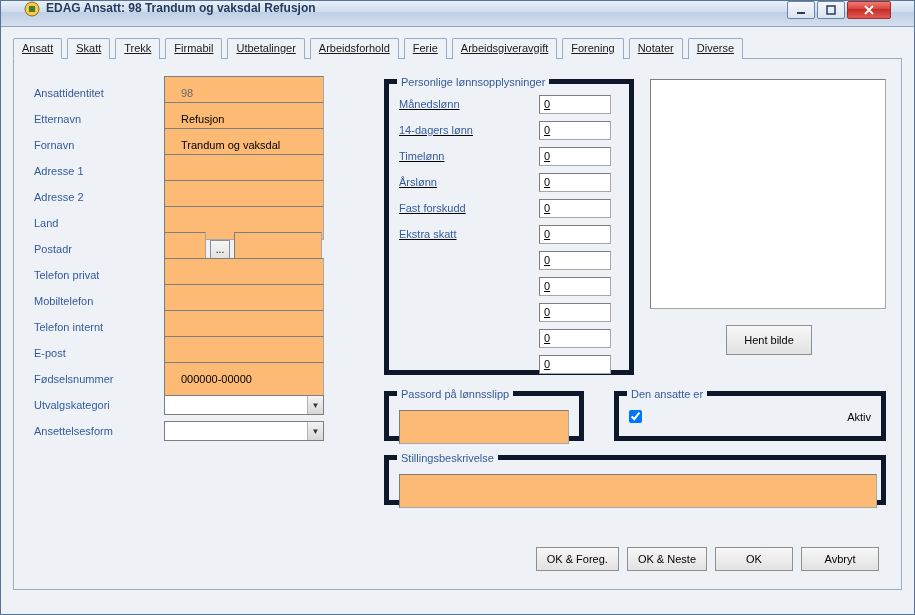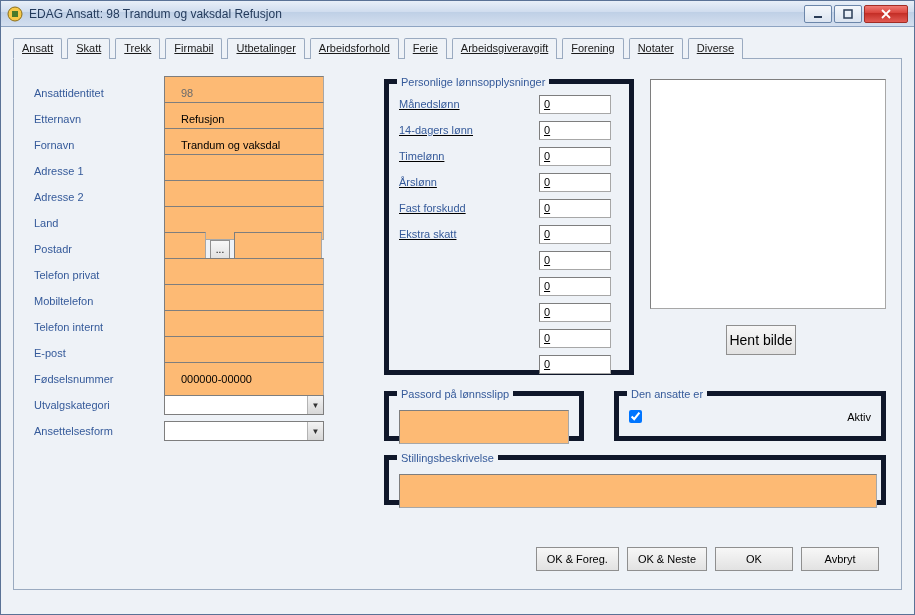--- a/index.html
+++ b/index.html
@@ -16,23 +16,23 @@
       height: 615px;
       background: #d4dce8;
       border: 1px solid #5a7296;
       position: relative;
     }
     .titlebar {
       height: 26px;
       background: linear-gradient(to bottom, #e8eff8 0%, #cfdcee 45%, #bfd0e6 46%, #d4dfef 100%);
       border-bottom: 1px solid #8ea4c2;
       display: flex;
-      align-items: center;
-      padding: 0 6px;
+      padding: 0 23px;
       gap: 6px;
+      font-weight: bold;
     }
     .title-icon {
       width: 16px; height: 16px;
       display: inline-flex; align-items: center; justify-content: center;
     }
     .title-text { color: #243b5c; font-size: 12px; }
     .win-controls {
       margin-left: auto; display: flex; gap: 0;
     }
     .win-btn {
@@ -186,24 +186,24 @@
       position: absolute;
       left: 636px; top: 20px;
       width: 236px; height: 230px;
       border: 1px solid #a7a7a7;
       border-top-color: #7e7e7e; border-left-color: #7e7e7e;
       background: #fff;
     }
     .hent-btn {
       position: absolute;
       left: 712px; top: 266px;
-      width: 70px; height: 30px;
+      width: 86px; height: 30px;
       border: 1px solid #8f8f8f;
       background: linear-gradient(to bottom,#f7f7f7,#e2e2e2);
-      font-family: inherit; font-size: 14px;
+      font-family: inherit; font-size: 11px;
       cursor: pointer;
     }
 
     .footer-btns {
       position: absolute;
       right: 22px; bottom: 18px;
       display: flex; gap: 8px;
     }
     .dlg-btn {
       min-width: 78px; height: 24px;

